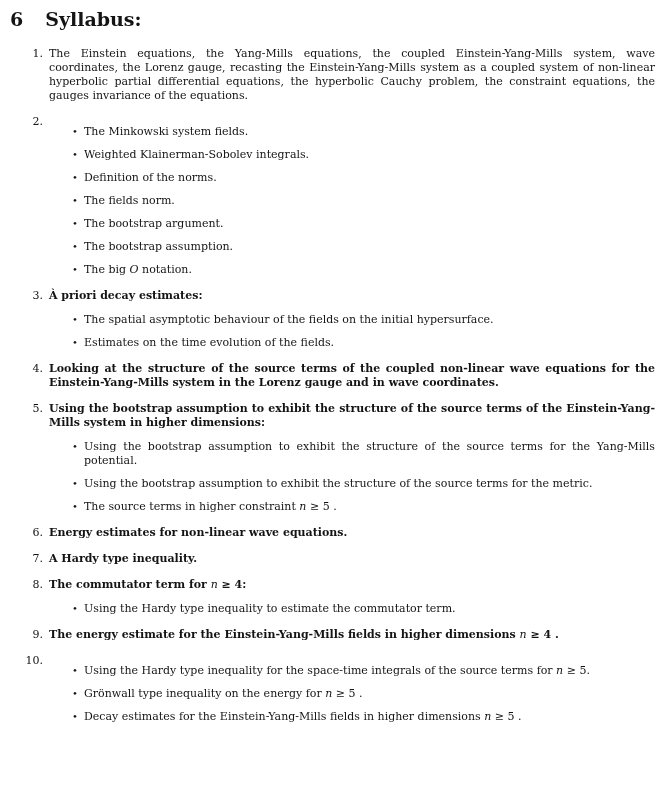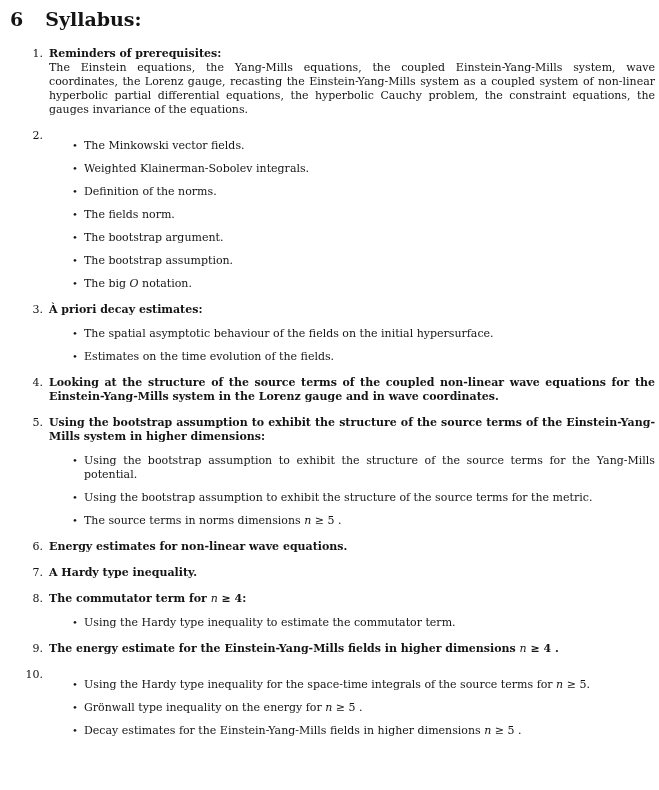--- a/index.html
+++ b/index.html
@@ -77,31 +77,30 @@
 <body>
 
 <div class="page">
   <h1 class="section-heading">
     <span class="sec-num">6</span><span>Syllabus:</span>
   </h1>
   <div class="syllabus-list" id="syllabus-list">
       <div class="item">
         <div class="item-num">1.</div>
         <div class="item-body">
-          <span class="item-heading"><span>Reminders of prerequisites:</span></span>
           <p class="item-paragraph"><span>The Einstein equations, the Yang-Mills equations, the coupled Einstein-Yang-Mills system, wave coordinates, the Lorenz gauge, recasting the Einstein-Yang-Mills system as a coupled system of non-linear hyperbolic partial differential equations, the hyperbolic Cauchy problem, the constraint equations, the gauges invariance of the equations.</span></p>
         </div>
       </div>
       <div class="item">
         <div class="item-num">2.</div>
         <div class="item-body">
           <ul class="bullets">
             <li>
               <span class="bullet-dot">•</span>
-              <span class="bullet-text"><span>The Minkowski vector fields.</span></span>
+              <span class="bullet-text"><span>The Minkowski system fields.</span></span>
             </li>
             <li>
               <span class="bullet-dot">•</span>
               <span class="bullet-text"><span>Weighted Klainerman-Sobolev integrals.</span></span>
             </li>
             <li>
               <span class="bullet-dot">•</span>
               <span class="bullet-text"><span>Definition of the norms.</span></span>
             </li>
             <li>
@@ -153,21 +152,21 @@
             <li>
               <span class="bullet-dot">•</span>
               <span class="bullet-text"><span>Using the bootstrap assumption to exhibit the structure of the source terms for the Yang-Mills potential.</span></span>
             </li>
             <li>
               <span class="bullet-dot">•</span>
               <span class="bullet-text"><span>Using the bootstrap assumption to exhibit the structure of the source terms for the metric.</span></span>
             </li>
             <li>
               <span class="bullet-dot">•</span>
-              <span class="bullet-text"><span>The source terms in norms dimensions </span><span class="math">n</span><span> ≥ 5 .</span></span>
+              <span class="bullet-text"><span>The source terms in higher constraint </span><span class="math">n</span><span> ≥ 5 .</span></span>
             </li>
           </ul>
         </div>
       </div>
       <div class="item">
         <div class="item-num">6.</div>
         <div class="item-body">
           <span class="item-heading"><span>Energy estimates for non-linear wave equations.</span></span>
         </div>
       </div>

